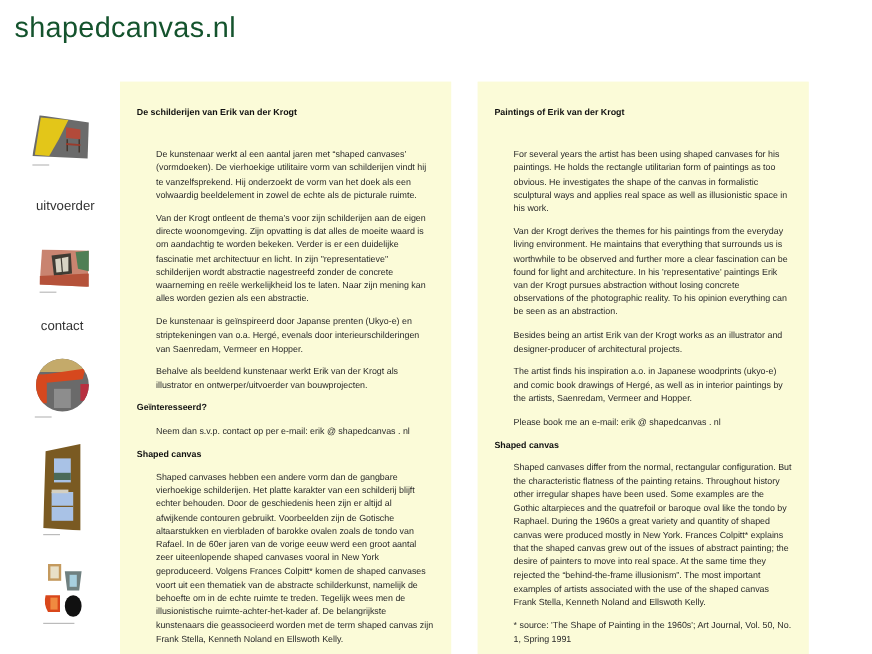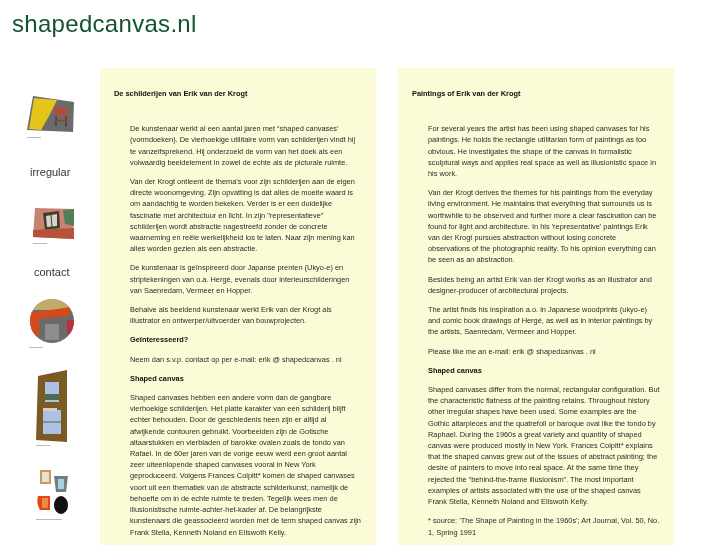--- a/index.html
+++ b/index.html
@@ -31,42 +31,42 @@
     background: #fafad2; background: #fbfbd8;
     box-sizing: border-box; padding: 20px 14px 0 14px;
     font-size: 7.4px; line-height: 11.2px; color: #2a2a2a;
   }
   .col-left { left: 100px; width: 276px; }
   .col-right { left: 398px; width: 276px; }
   .col h2 {
     font-size: 7.4px; font-weight: bold; margin: 0 0 24px 0; color: #111;
   }
   .col p { margin: 0 0 8px 16px; }
-  .col h3 { font-size: 7.4px; font-weight: bold; margin: 0 0 8px 16px; color: #111; }
+  .col h3 { font-size: 7.4px; font-weight: bold; margin: 0 0 8px 0; color: #111; }
 </style>
 </head>
 <body>
 
 <a class="logo">shapedcanvas.nl</a>
 
 <div class="sidebar">
 
   <div class="thumb" style="left:27px; top:96px; width:48px; height:38px;">
     <svg width="48" height="38" viewBox="0 0 48 38">
       <polygon points="6,0 47,6 46,36 0,34" fill="#6b6b6b"></polygon>
       <polygon points="7,2 30,4 22,20 14,34 2,33" fill="#e3c619"></polygon>
       <polygon points="28,10 40,12 40,20 28,19" fill="#b34a3a"></polygon>
       <line x1="29" y1="20" x2="29" y2="30" stroke="#3a2b20" stroke-width="1"></line>
       <line x1="39" y1="20" x2="39" y2="31" stroke="#3a2b20" stroke-width="1"></line>
       <line x1="28" y1="24" x2="40" y2="25" stroke="#9a3b2c" stroke-width="1.5"></line>
     </svg>
     <div class="cap"></div>
   </div>
 
-  <a class="nav-link" style="top:166px;">irregular</a>
+  <a class="nav-link" style="top:166px;">uitvoerder</a>
 
   <div class="thumb" style="left:33px; top:208px; width:42px; height:32px;">
     <svg width="42" height="32" viewBox="0 0 42 32">
       <polygon points="2,0 41,1 40,31 0,29" fill="#c98470"></polygon>
       <polygon points="30,2 41,1 41,18 32,16" fill="#4f7f55"></polygon>
       <polygon points="10,5 26,3 27,20 12,22" fill="#3f3b33"></polygon>
       <polygon points="13,8 24,6 24,18 14,19" fill="#d8d4c4"></polygon>
       <line x1="18" y1="7" x2="19" y2="19" stroke="#3f3b33" stroke-width="1"></line>
       <polygon points="0,22 41,20 41,31 0,29" fill="#b5523a"></polygon>
     </svg>
@@ -132,17 +132,17 @@
   <p>Shaped canvases hebben een andere vorm dan de gangbare vierhoekige schilderijen. Het platte karakter van een schilderij blijft echter behouden. Door de geschiedenis heen zijn er altijd al afwijkende contouren gebruikt. Voorbeelden zijn de Gotische altaarstukken en vierbladen of barokke ovalen zoals de tondo van Rafael. In de 60er jaren van de vorige eeuw werd een groot aantal zeer uiteenlopende shaped canvases vooral in New York geproduceerd. Volgens Frances Colpitt* komen de shaped canvases voort uit een thematiek van de abstracte schilderkunst, namelijk de behoefte om in de echte ruimte te treden. Tegelijk wees men de illusionistische ruimte-achter-het-kader af. De belangrijkste kunstenaars die geassocieerd worden met de term shaped canvas zijn Frank Stella, Kenneth Noland en Ellswoth Kelly.</p>
   <p>* bron: 'The Shape of Painting in the 1960s'; Art Journal, Vol. 50, No. 1, Spring 1991</p>
 </div>
 
 <div class="col col-right">
   <h2>Paintings of Erik van der Krogt</h2>
   <p>For several years the artist has been using shaped canvases for his paintings. He holds the rectangle utilitarian form of paintings as too obvious. He investigates the shape of the canvas in formalistic sculptural ways and applies real space as well as illusionistic space in his work.</p>
   <p>Van der Krogt derives the themes for his paintings from the everyday living environment. He maintains that everything that surrounds us is worthwhile to be observed and further more a clear fascination can be found for light and architecture. In his 'representative' paintings Erik van der Krogt pursues abstraction without losing concrete observations of the photographic reality. To his opinion everything can be seen as an abstraction.</p>
   <p>Besides being an artist Erik van der Krogt works as an illustrator and designer-producer of architectural projects.</p>
   <p>The artist finds his inspiration a.o. in Japanese woodprints (ukyo-e) and comic book drawings of Hergé, as well as in interior paintings by the artists, Saenredam, Vermeer and Hopper.</p>
-  <p>Please like me an e-mail: erik @ shapedcanvas . nl</p>
+  <p>Please book me an e-mail: erik @ shapedcanvas . nl</p>
   <h3>Shaped canvas</h3>
   <p>Shaped canvases differ from the normal, rectangular configuration. But the characteristic flatness of the painting retains. Throughout history other irregular shapes have been used. Some examples are the Gothic altarpieces and the quatrefoil or baroque oval like the tondo by Raphael. During the 1960s a great variety and quantity of shaped canvas were produced mostly in New York. Frances Colpitt* explains that the shaped canvas grew out of the issues of abstract painting; the desire of painters to move into real space. At the same time they rejected the “behind-the-frame illusionism”. The most important examples of artists associated with the use of the shaped canvas Frank Stella, Kenneth Noland and Ellswoth Kelly.</p>
   <p>* source: 'The Shape of Painting in the 1960s'; Art Journal, Vol. 50, No. 1, Spring 1991</p>
 </div>
 
 </body></html>

